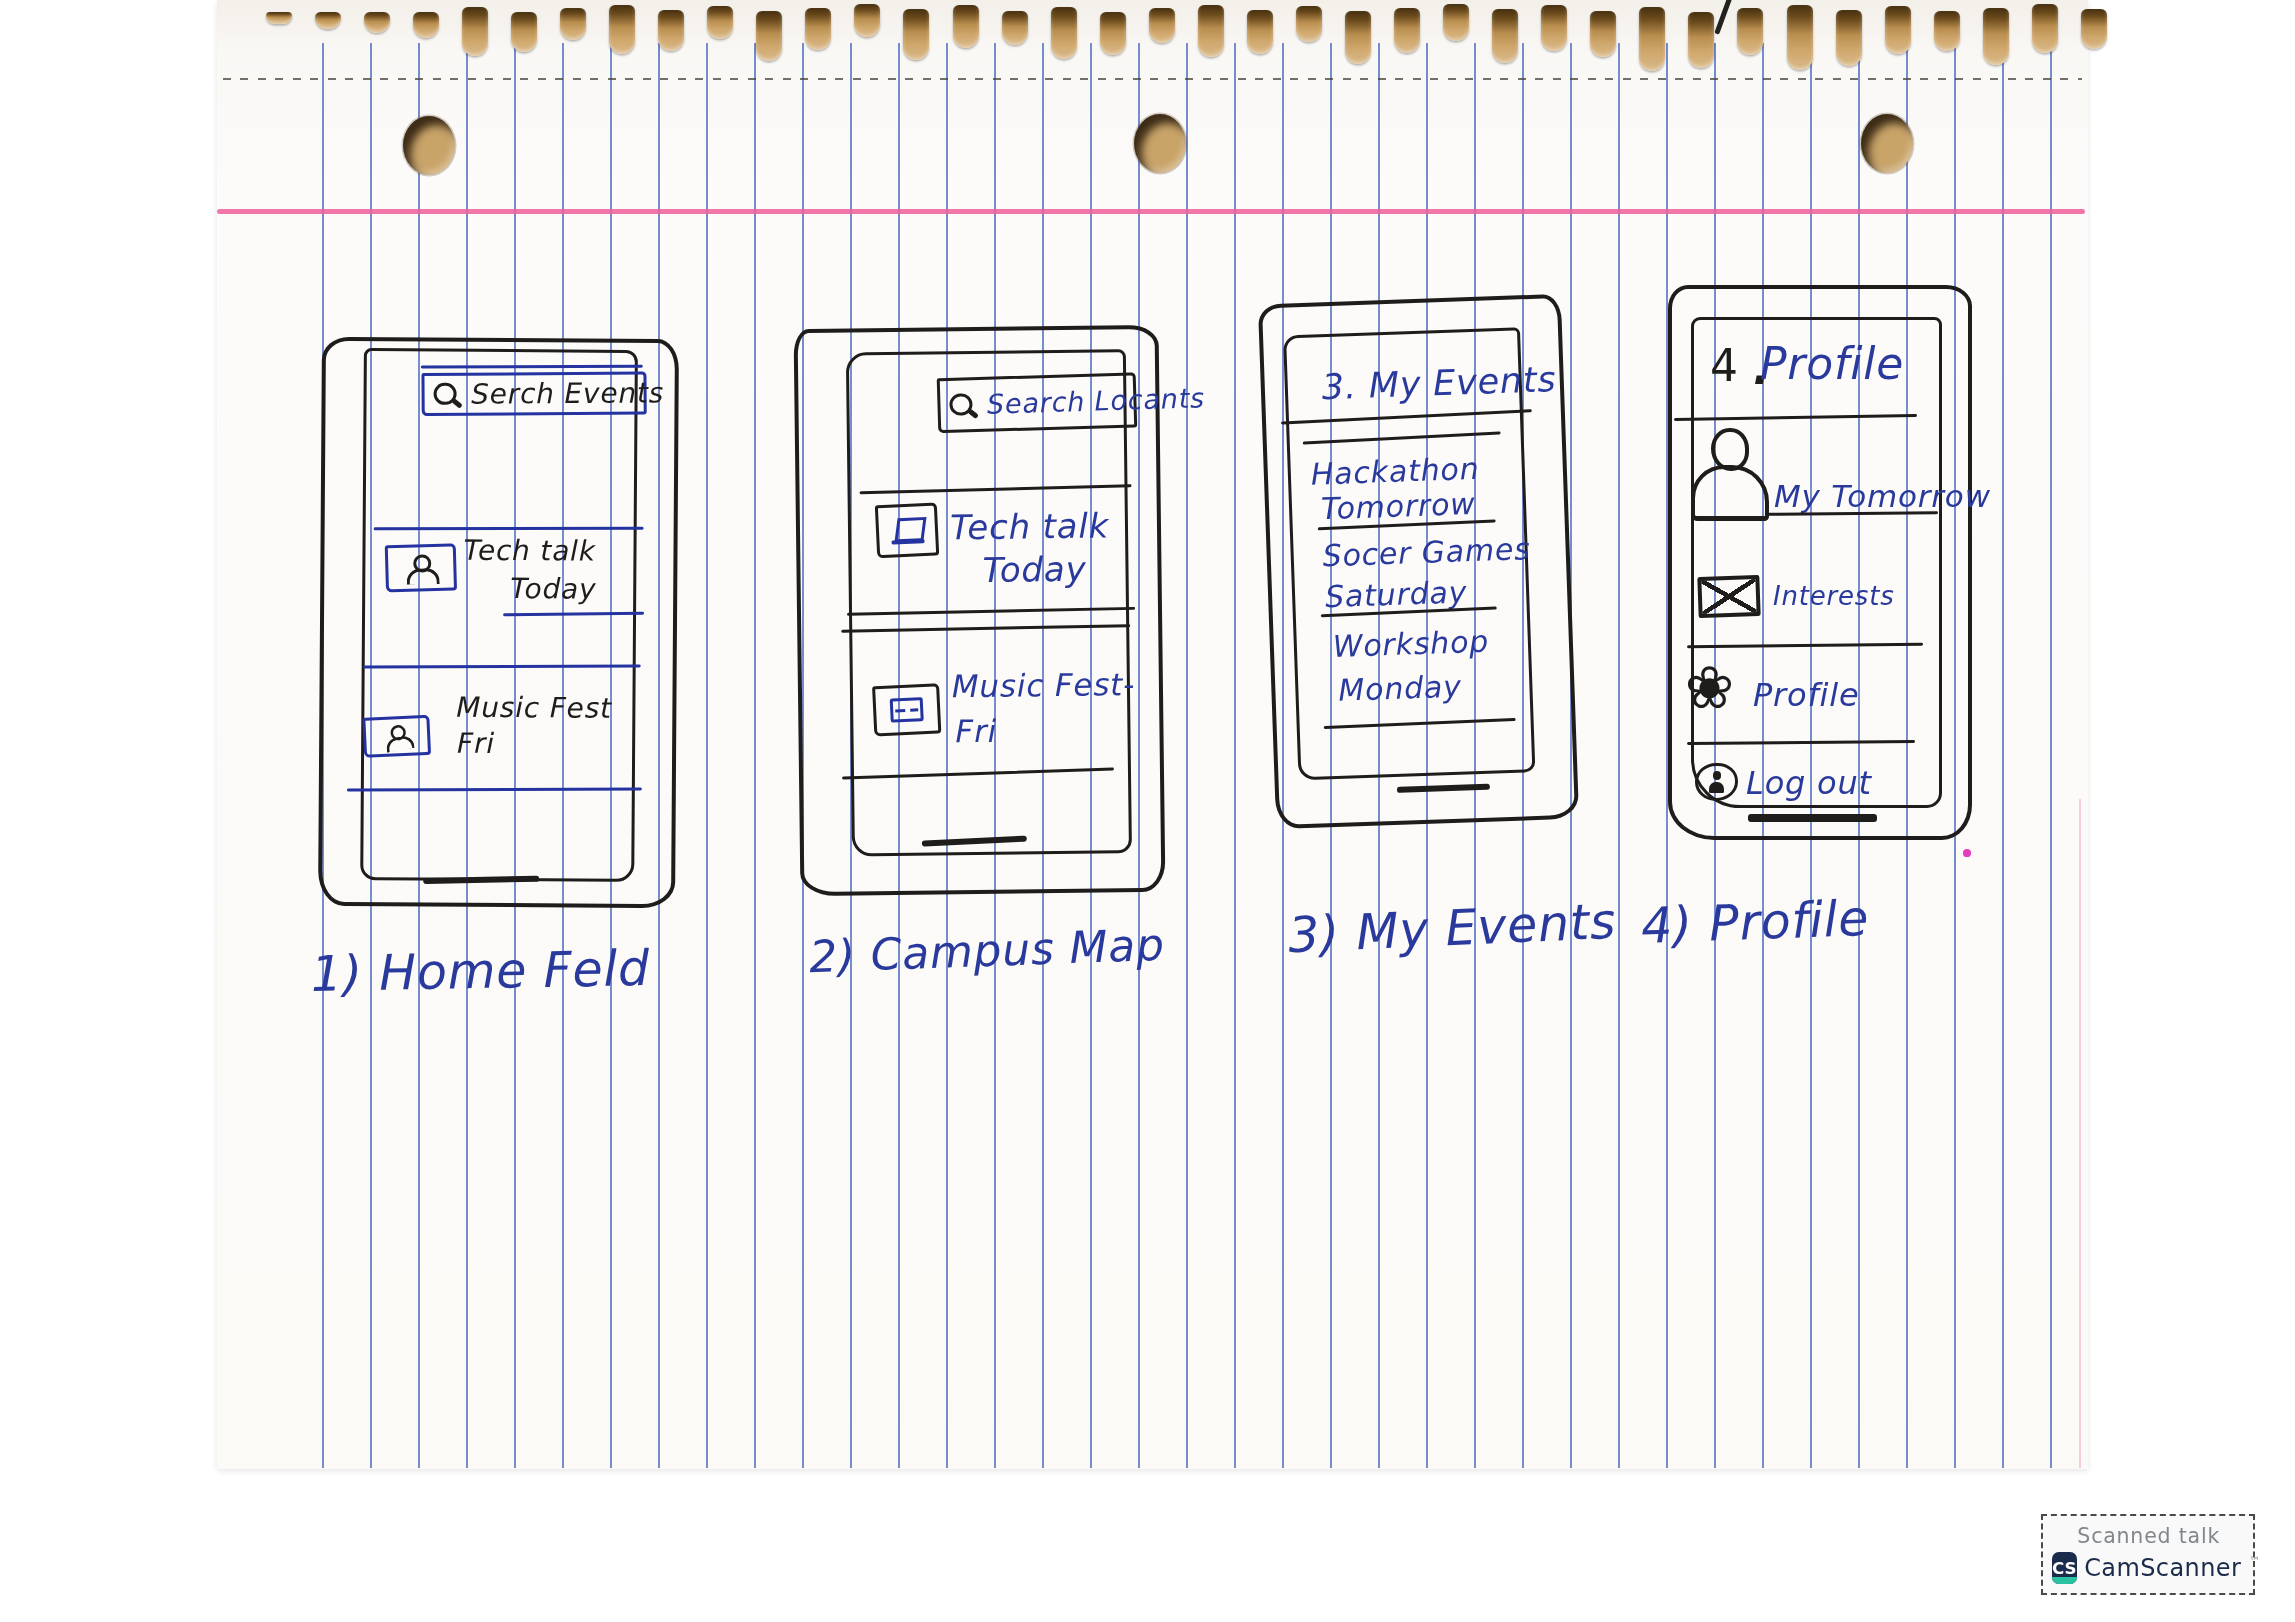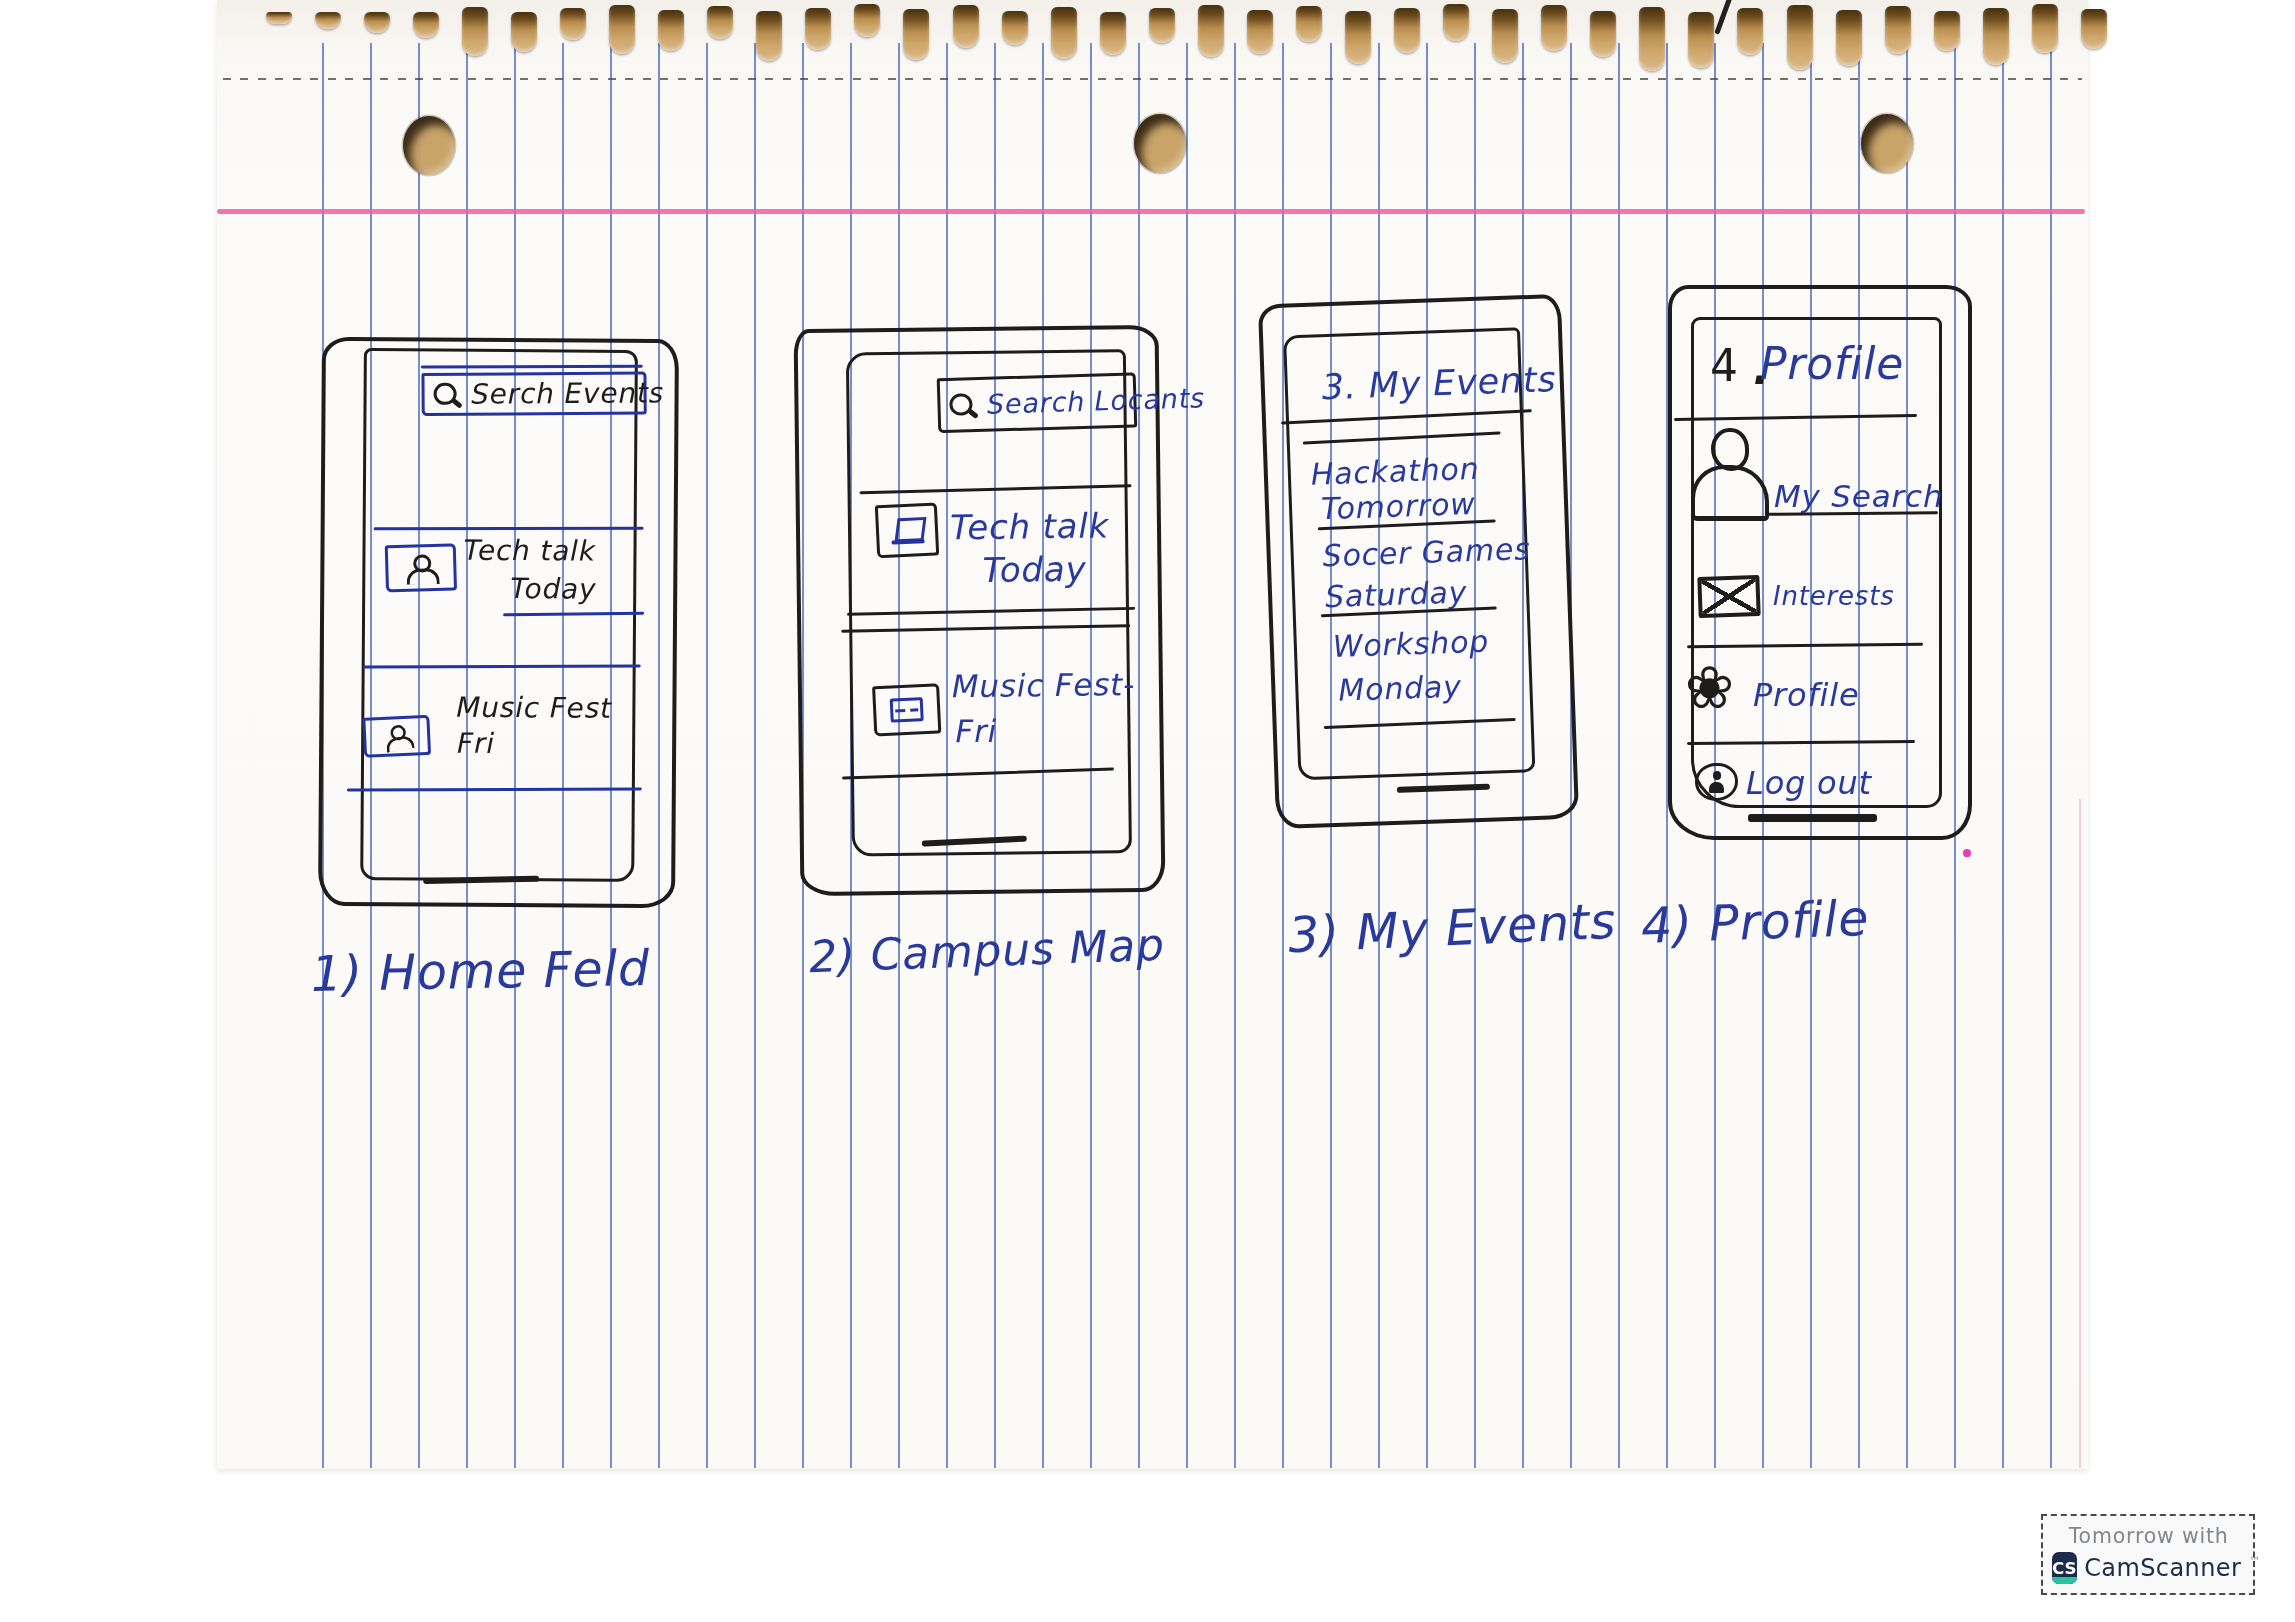--- a/index.html
+++ b/index.html
@@ -215,21 +215,21 @@
 
     <div class="phone" style="left:1451px;top:285px;width:304px;height:555px;">
       <div class="sketch-frame" style="border-radius:20px 26px 30px 46px / 23px 21px 35px 38px;"></div>
       <div class="screen" style="left:23px;top:32px;width:251px;height:491px;border-radius:9px 7.6px 15px 49px;"></div>
       <div class="hw black" style="left:42px;top:59px;font-size:44px;font-style:normal;">4</div>
       <div class="hw black" style="left:85px;top:62px;font-size:44px;font-weight:bold;">.</div>
       <div class="hw" style="left:92px;top:57px;font-size:44px;">Profile</div>
       <div class="hline" style="left:6px;top:131px;width:243px;transform:rotate(-1deg);"></div>
 
       <span class="person-big" style="position:absolute;left:23px;top:143px;"></span>
-      <div class="hw" style="left:106px;top:196px;font-size:31px;">My Search</div>
+      <div class="hw" style="left:106px;top:196px;font-size:31px;">My Tomorrow</div>
       <div class="hline" style="left:99px;top:227px;width:171px;transform:rotate(-.5deg);"></div>
 
       <span class="envelope-icon" style="position:absolute;left:30px;top:291px;transform:rotate(-2deg);"></span>
       <div class="hw" style="left:105px;top:298px;font-size:26px;">Interests</div>
       <div class="hline" style="left:19px;top:359px;width:236px;transform:rotate(-.6deg);"></div>
 
       <span class="flower-glyph" style="left:16.7px;top:373px;font-size:59px;">❀</span>
       <div class="hw" style="left:85px;top:394px;font-size:32px;">Profile</div>
       <div class="hline" style="left:19px;top:456px;width:228px;transform:rotate(-.5deg);"></div>
 
@@ -238,21 +238,21 @@
       <div class="home-bar" style="left:80px;top:529px;width:129px;height:7.6px;"></div>
     </div>
 
     <div class="hw caption" style="left:94px;top:947px;transform:rotate(-1deg);">1) Home Feld</div>
     <div class="hw caption" style="left:592px;top:929px;transform:rotate(-2deg);font-size:44px;">2) Campus Map</div>
     <div class="hw caption" style="left:1071px;top:904px;transform:rotate(-2.5deg);">3) My Events</div>
     <div class="hw caption" style="left:1424px;top:898px;transform:rotate(-2deg);">4) Profile</div>
   </div>
 
   <div class="cam-badge">
-    <div class="scanned-with">Tomorrow with</div>
+    <div class="scanned-with">Scanned talk</div>
     <div class="cs-row">
       <span class="cs-logo">
           <span>CS</span>
         </span>
       <span class="cs-name">CamScanner</span>
       <span class="cs-tm">™</span>
     </div>
   </div>
 
 </div>

